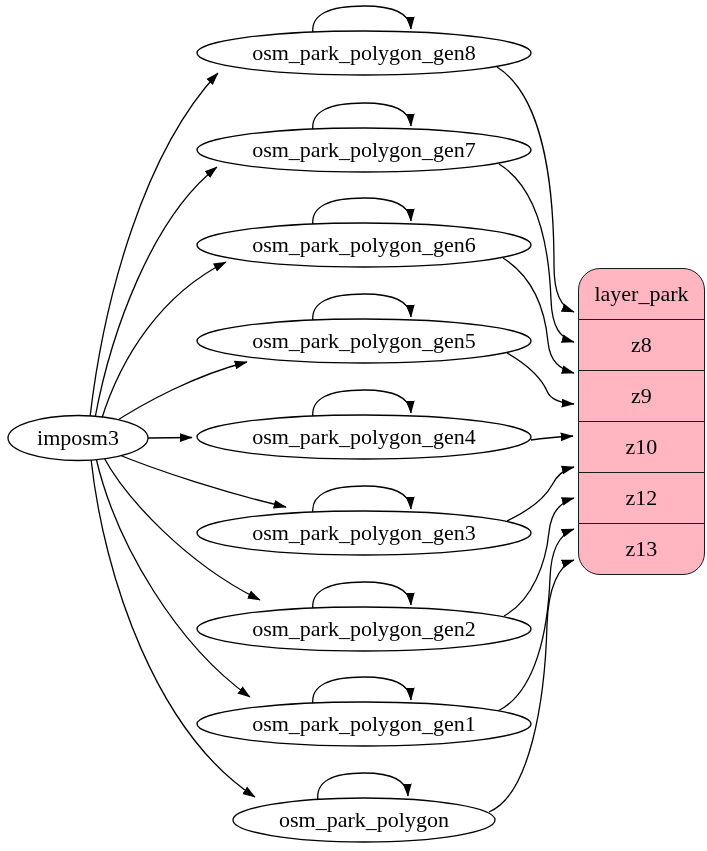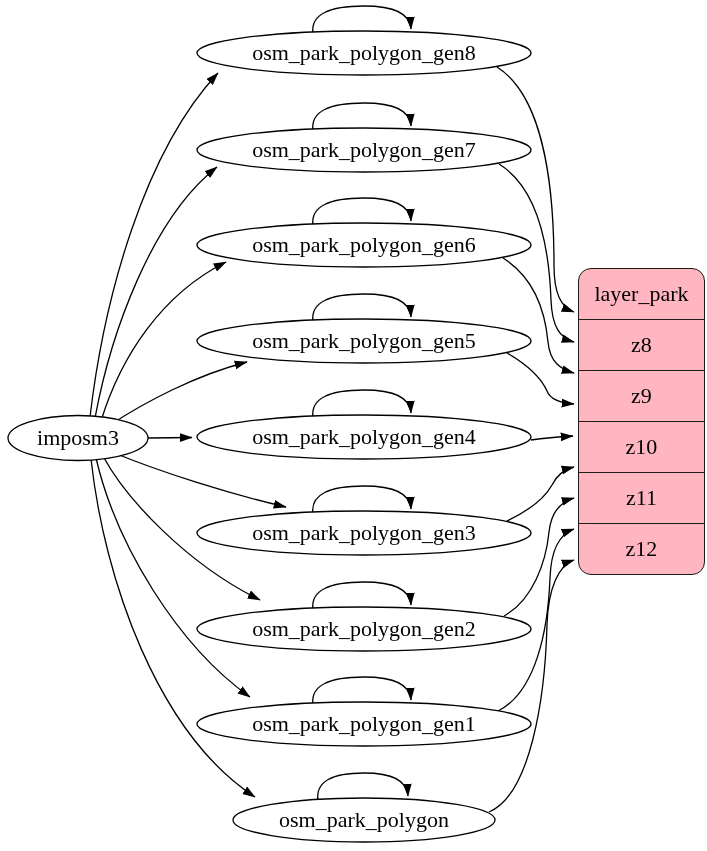--- a/index.html
+++ b/index.html
@@ -21,21 +21,21 @@
   }
   .table-node {
     position: absolute;
     left: 578px;
     top: 268px;
     width: 127px;
     height: 307px;
     box-sizing: border-box;
     background: #ffb6c1;
     border: 1.6px solid #1c1c1c;
-    border-radius: 13px;
+    border-radius: 22px;
     display: flex;
     flex-direction: column;
     overflow: hidden;
   }
   .table-row {
     flex: 1 1 0;
     display: flex;
     align-items: center;
     justify-content: center;
     border-top: 1.3px solid #1c1c1c;
@@ -135,17 +135,17 @@
         <text x="364" y="827">osm_park_polygon</text>
       </g>
     </g>
   </svg>
 
   <div class="table-node">
     <div class="table-row header">layer_park</div>
     <div class="table-row">z8</div>
     <div class="table-row">z9</div>
     <div class="table-row">z10</div>
-    <div class="table-row">z11</div>
     <div class="table-row">z12</div>
+    <div class="table-row">z13</div>
   </div>
 
 </div>
 
 </body></html>

